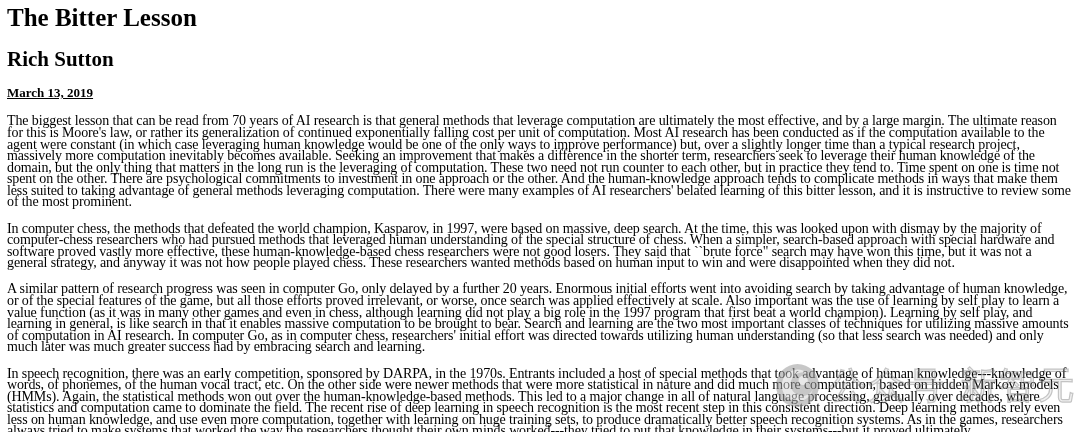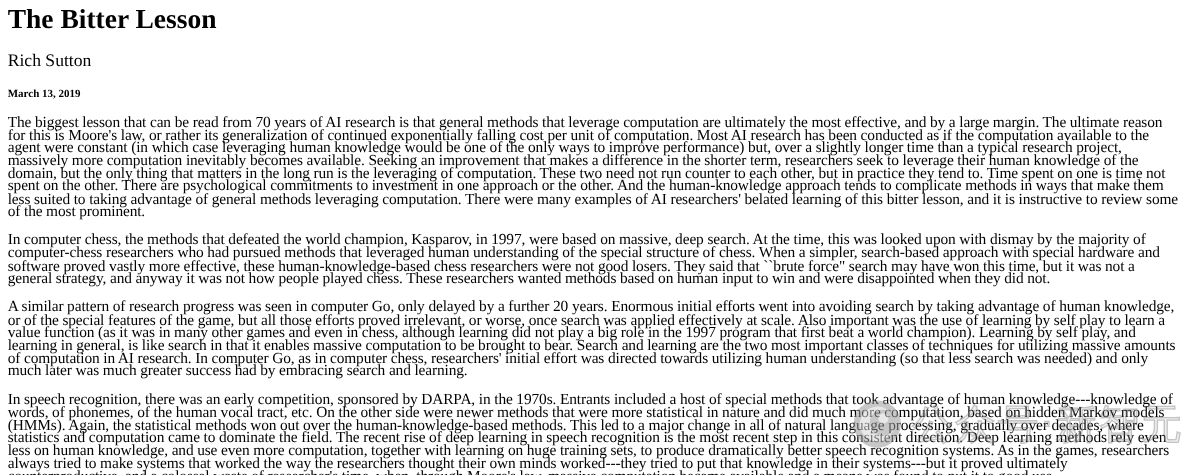--- a/index.html
+++ b/index.html
@@ -13,30 +13,31 @@
     font-family: "Liberation Serif", "DejaVu Serif", serif;
   }
   .content { padding: 0 6px 0 7px; }
   h1.doc-title {
     font-size: 25px;
     line-height: 1.15;
     font-weight: bold;
     margin: 4px 0 0 0;
   }
   h2.doc-author {
-    font-size: 16px;
+    font-size: 21px;
     line-height: 1.15;
-    font-weight: normal;
+    font-weight: bold;
     margin: 14px 0 15px 0;
   }
   h3.doc-date {
-    font-size: 10px;
+    font-size: 13px;
     line-height: 1.15;
     font-weight: bold;
     margin: 13px 0 0 0;
+    text-decoration: underline;
   }
   p.doc-para {
     font-size: 14px;
     line-height: 11.6px;
     letter-spacing: -0.12px;
     margin: 14.5px 0 0 0;
     text-align: left;
   }
   .watermark {
     position: absolute;

